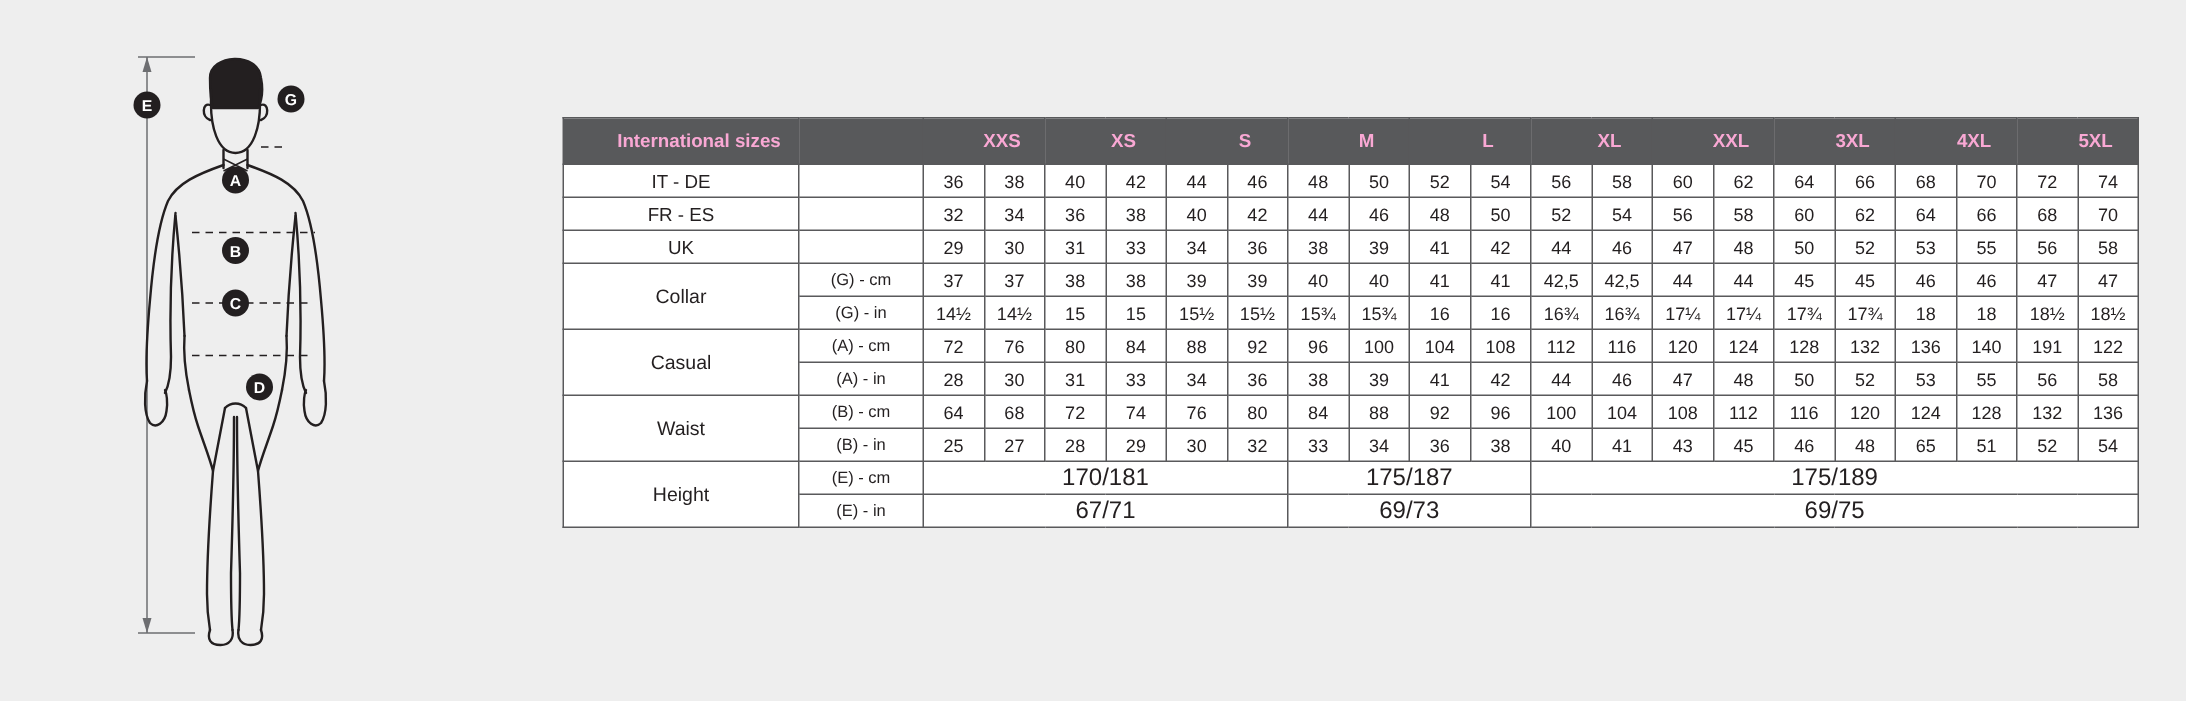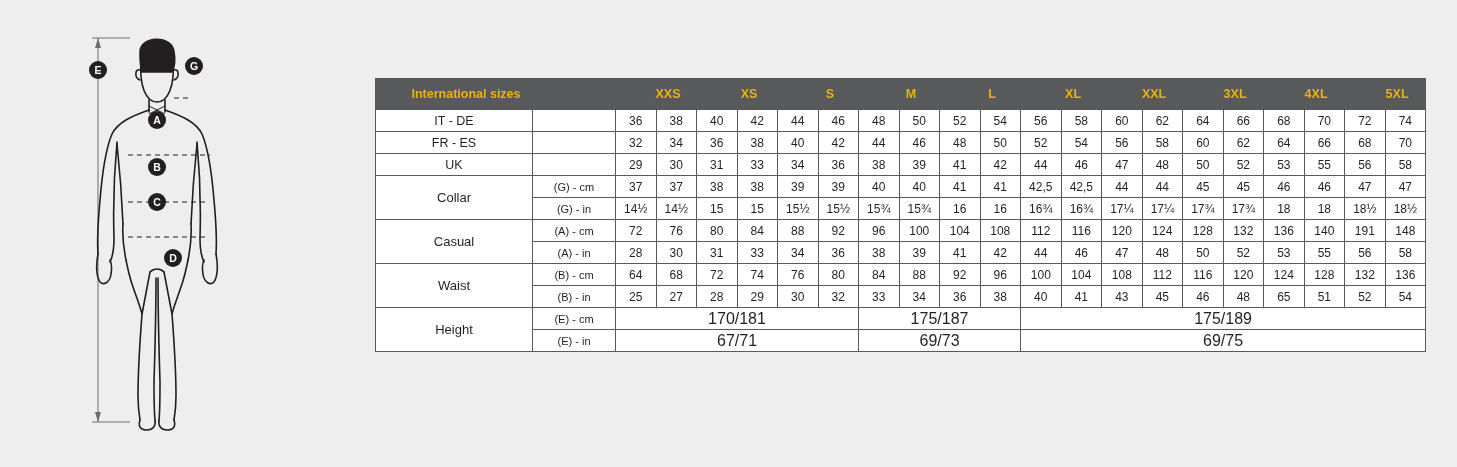--- a/index.html
+++ b/index.html
@@ -54,21 +54,21 @@
     text-align: center;
     vertical-align: middle;
     height: 21px;
     font-weight: normal;
     color: #231f20;
     white-space: nowrap;
   }
   
   tr.hdr th {
     background: #58595b;
-    color: #eab308;
+    color: #f9a8d4;
     font-weight: bold;
     font-size: 12.5px;
     height: 30px;
     border: 1px solid #58595b;
     padding-left: 24px;
   }
   th.hdr-label {
     text-align: left;
     padding-left: 8px;
   }
@@ -374,21 +374,21 @@
         <td class="val">108</td>
         <td class="val">112</td>
         <td class="val">116</td>
         <td class="val">120</td>
         <td class="val">124</td>
         <td class="val">128</td>
         <td class="val">132</td>
         <td class="val">136</td>
         <td class="val">140</td>
         <td class="val">191</td>
-        <td class="val">148</td>
+        <td class="val">122</td>
       </tr>
 
       <tr>
         <td class="unit">(A) - in</td>
         <td class="val">28</td>
         <td class="val">30</td>
         <td class="val">31</td>
         <td class="val">33</td>
         <td class="val">34</td>
         <td class="val">36</td>

